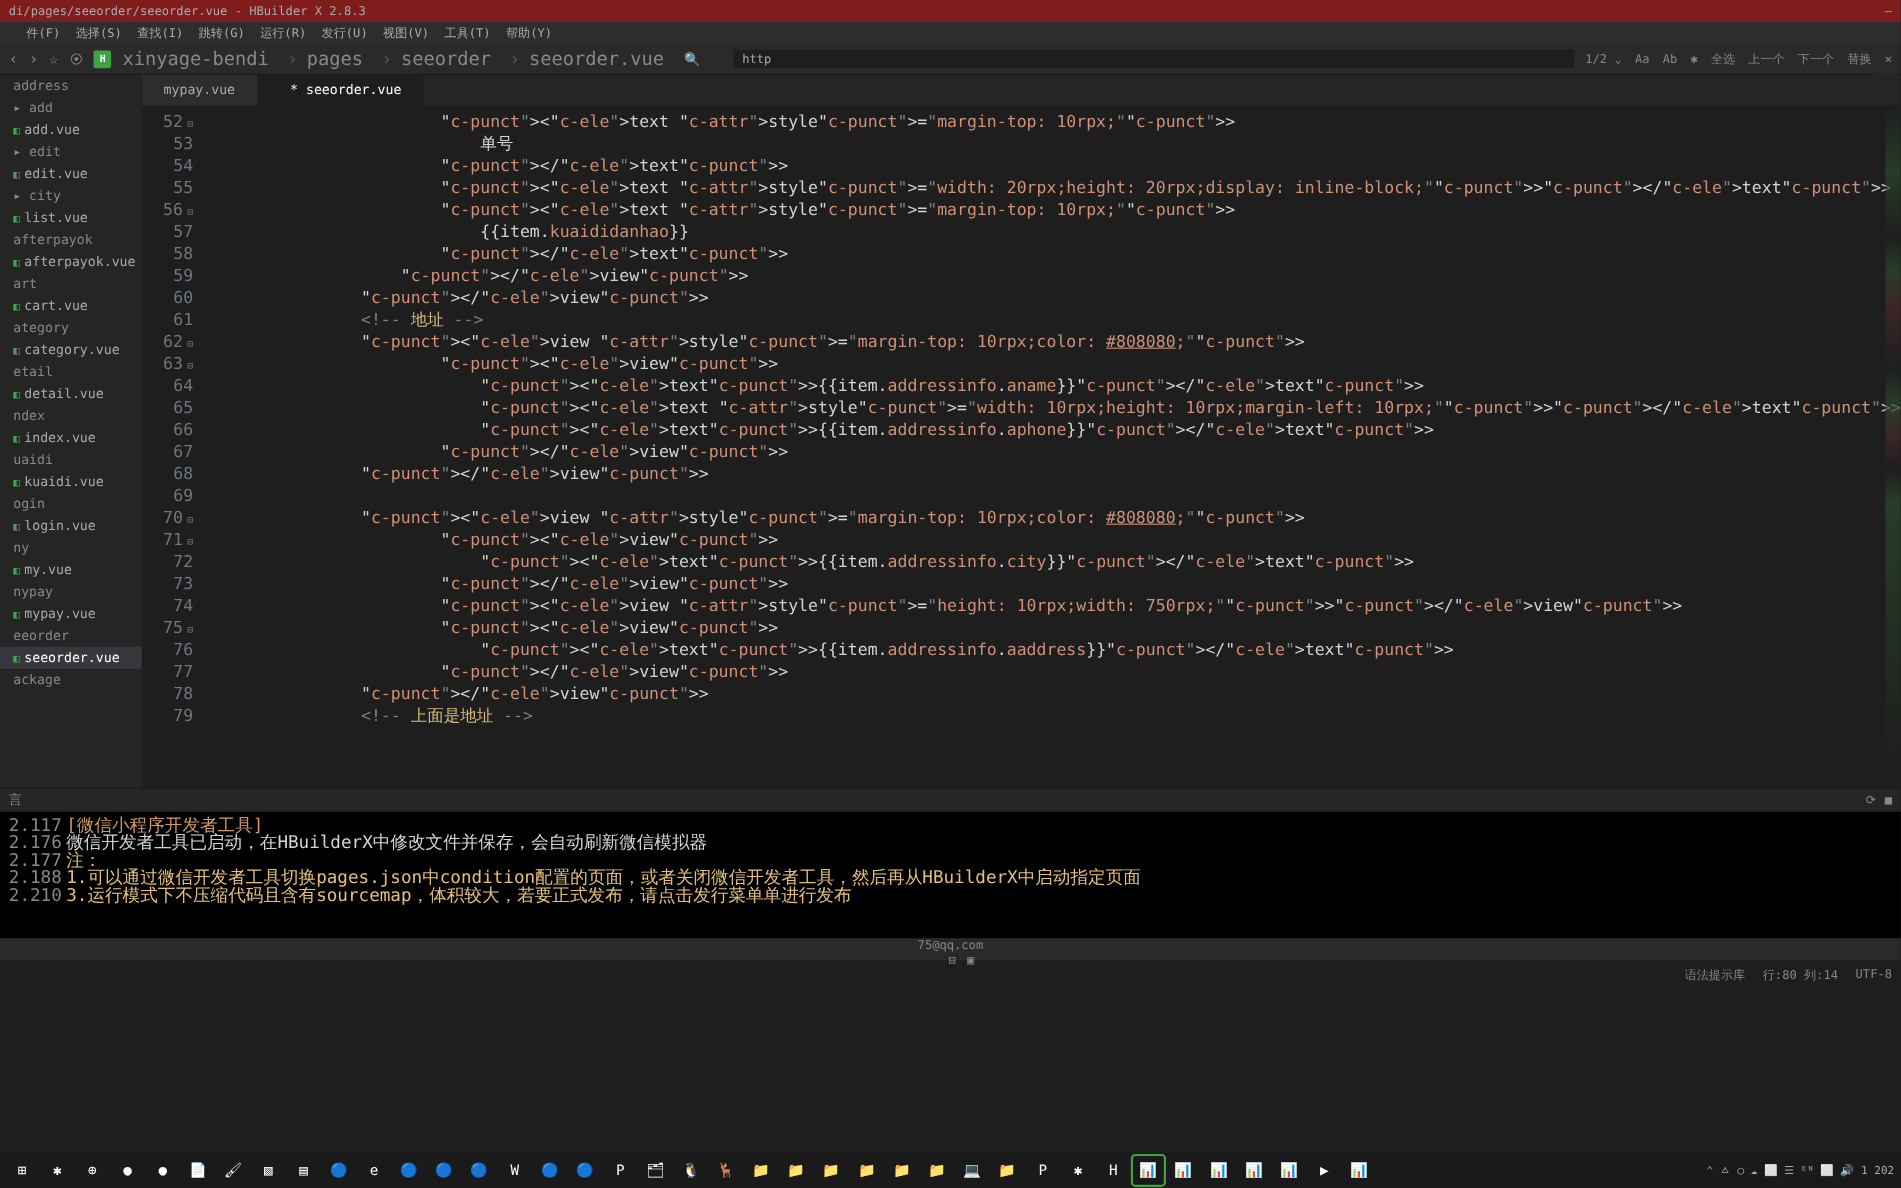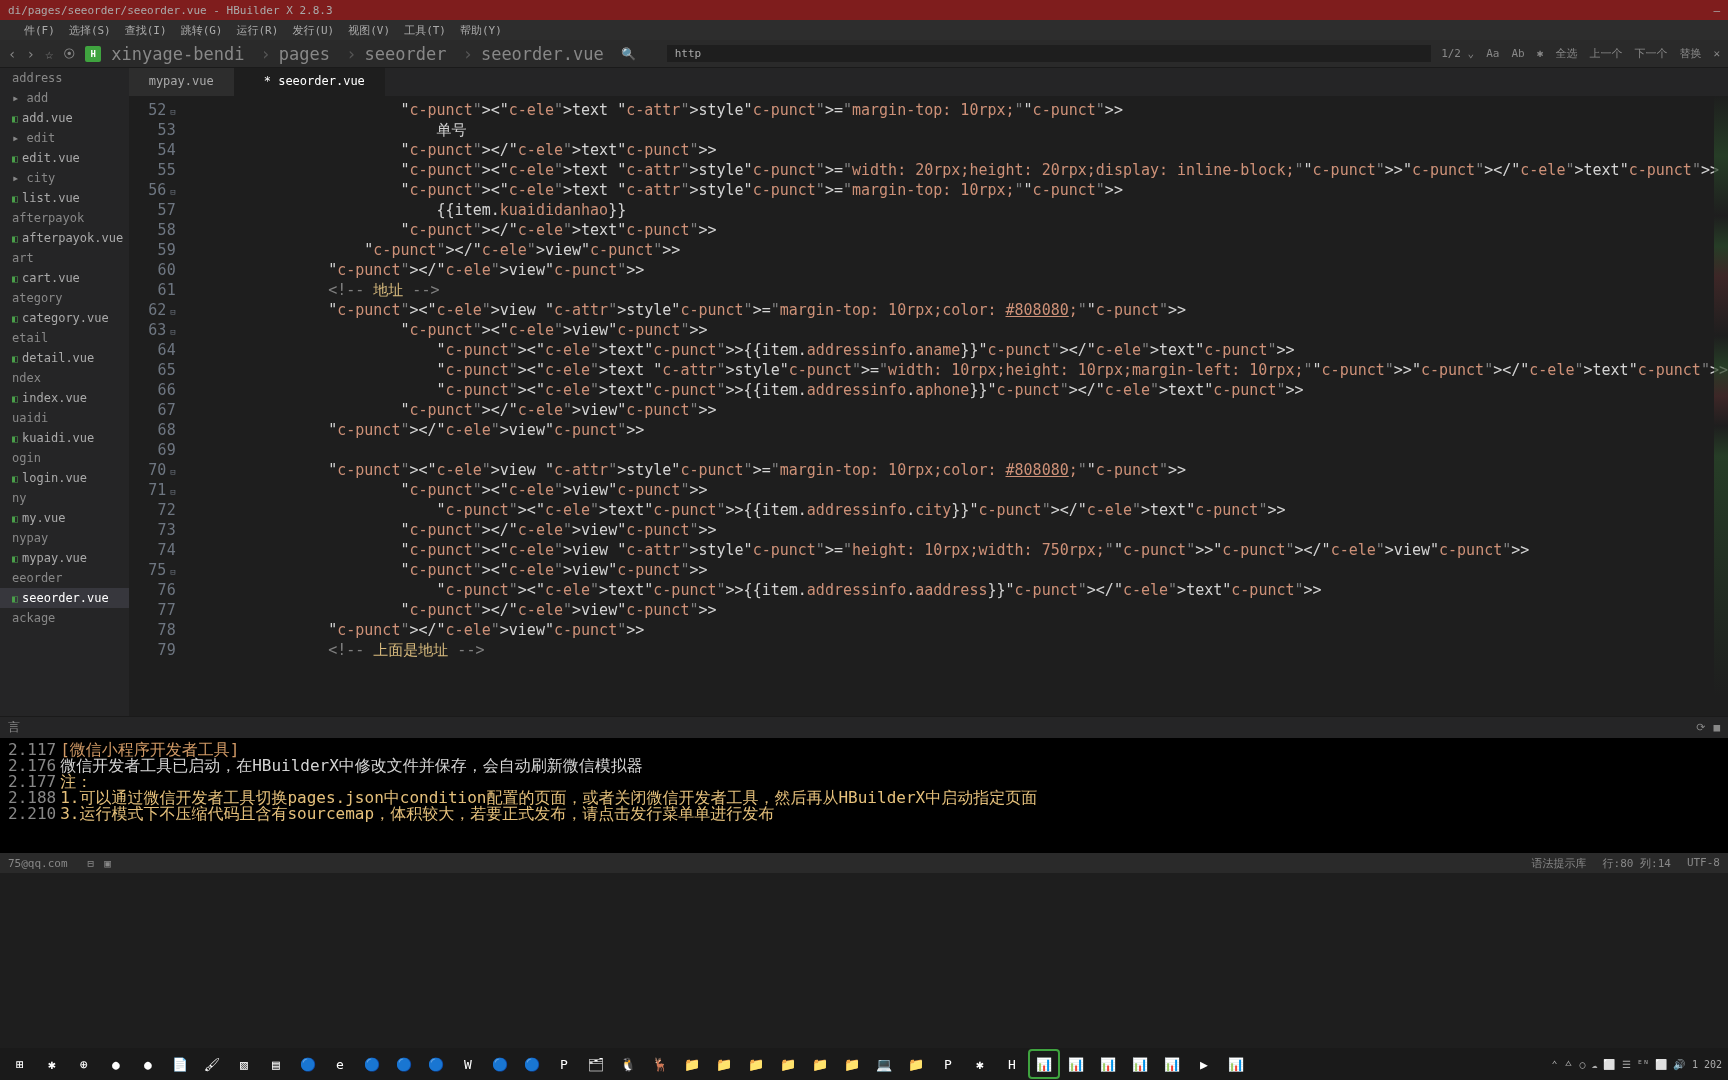--- a/index.html
+++ b/index.html
@@ -74,21 +74,21 @@
 
 .console { height: 115px; background: #000000; padding: 4px 8px; font-family: Consolas, monospace; font-size: 16px; line-height: 16px; color: #d4d4d4; overflow: hidden; }
 .console .row { display: flex; }
 .console .ts { color: #888; margin-right: 4px; }
 .console .tag-orange { color: #d19a66; }
 .console .plain { color: #d4d4d4; }
 .console .num-y { color: #e5c07b; }
 .console .hint-y { color: #e5c07b; }
 
 
-.status-bar { height: 20px; background: #2a2a2a; display: flex; align-items: center; padding: 0 8px; color: #888; font-size: 11px; }
+.status-bar { height: 20px; background: #2a2a2a; display: flex; align-items: center; padding: 0 8px; color: #888; font-size: 11px; flex-direction: column; }
 .status-bar .left { }
 .status-bar .right { margin-left: auto; display: flex; gap: 16px; }
 .status-bar .mid-icons { margin-left: 20px; display: flex; gap: 10px; }
 
 
 .taskbar { position: absolute; bottom: 0; left: 0; right: 0; height: 32px; background: #1a1a1a; display: flex; align-items: center; padding: 0 6px; gap: 4px; }
 .taskbar .tb-icon { width: 28px; height: 26px; border-radius: 2px; display: flex; align-items: center; justify-content: center; font-size: 13px; color: #fff; cursor: pointer; }
 .taskbar .sys-tray { margin-left: auto; display: flex; gap: 6px; align-items: center; color: #aaa; font-size: 10px; }
 .taskbar .sys-tray span { cursor: pointer; }
 </style>

